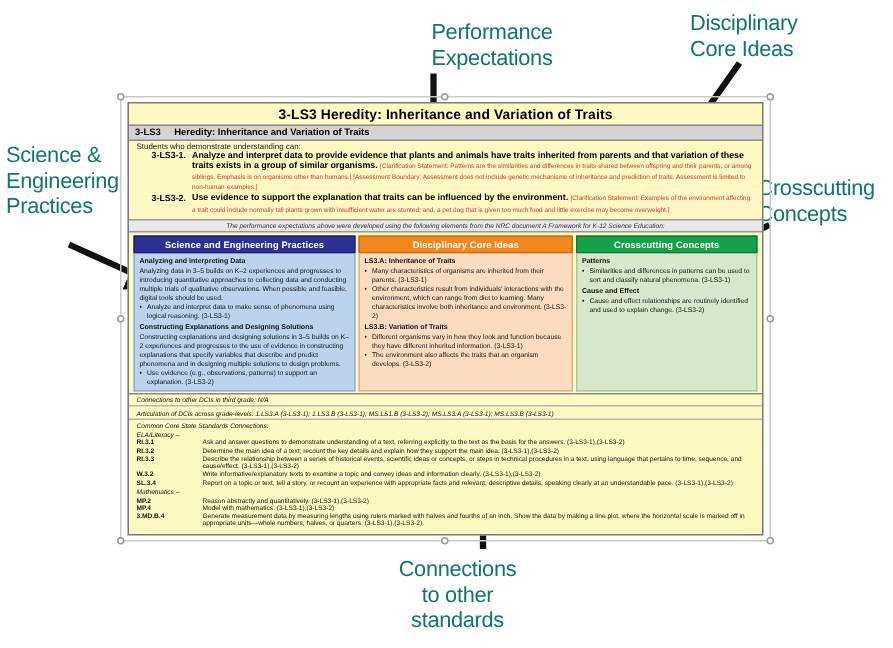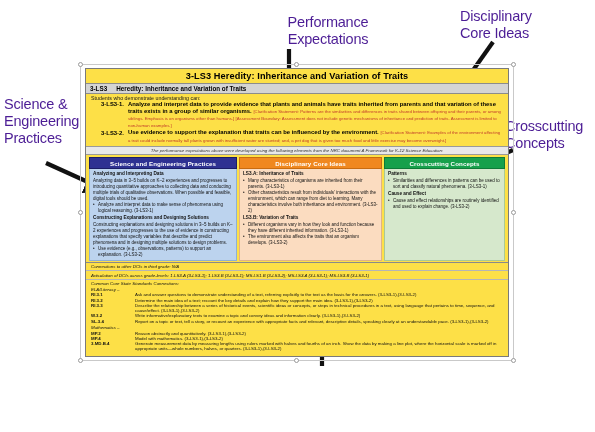--- a/index.html
+++ b/index.html
@@ -14,21 +14,21 @@
     position: relative;
     width: 595px; height: 432px;
     background: #ffffff;
   }
 
   
   .callout {
     position: absolute;
     font-family: "Liberation Sans", sans-serif;
     font-size: 14.5px;
-    color: #4c1d95;
+    color: #0f766e;
     line-height: 1.18;
     white-space: pre-line;
     letter-spacing: -0.2px;
   }
   #callout-pe   { left: 258px; top: 14px;  width: 140px; text-align: center; }
   #callout-dci  { left: 460px; top: 8px;   width: 135px; }
   #callout-sep  { left: 4px;   top: 96px;  width: 98px;  text-align: left; }
   #callout-ccc  { left: 505px; top: 118px; width: 95px;  text-align: left; }
   #callout-conn { left: 245px; top: 372px; width: 120px; text-align: center; }
 
@@ -55,21 +55,21 @@
   .h-mr { right: -3px; top: 50%;  margin-top: -3px; }
   .h-bl { left: -3px;  bottom: -3px; }
   .h-bc { left: 50%;   bottom: -3px; margin-left: -3px; }
   .h-br { right: -3px; bottom: -3px; }
 
   
   #card {
     position: absolute;
     left: 85px; top: 68px;
     width: 424px; height: 289px;
-    background: #fde047;
+    background: #fef9c3;
     border: 1px solid #7a7a7a;
     font-family: "Liberation Sans", sans-serif;
     overflow: hidden;
   }
   #doc-title {
     text-align: center;
     font-size: 9.2px;
     font-weight: bold;
     color: #000;
     padding: 1.5px 0 2px 0;
@@ -199,20 +199,23 @@
 
   <div class="callout" id="callout-pe">Performance
 Expectations</div>
   <div class="callout" id="callout-dci">Disciplinary
 Core Ideas</div>
   <div class="callout" id="callout-sep">Science &amp;
 Engineering
 Practices</div>
   <div class="callout" id="callout-ccc">Crosscutting
 Concepts</div>
+  <div class="callout" id="callout-conn">Connections
+to other
+standards</div>
 
   <svg class="arrow" style="left:0;top:0;width:595px;height:432px;">
     <defs>
       <marker id="ah" markerWidth="6" markerHeight="6" refX="3.2" refY="3" orient="auto">
         <path d="M0,0 L6,3 L0,6 z" fill="#111"></path>
       </marker>
     </defs>
 
     <line x1="289" y1="49" x2="289" y2="97" stroke="#111" stroke-width="4.2" marker-end="url(#ah)"></line>
 

